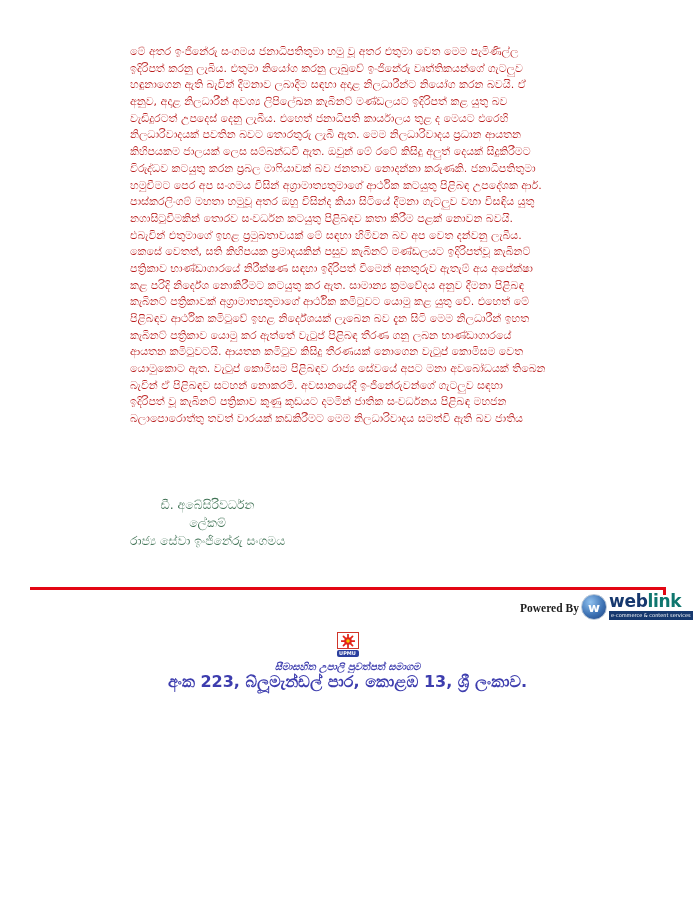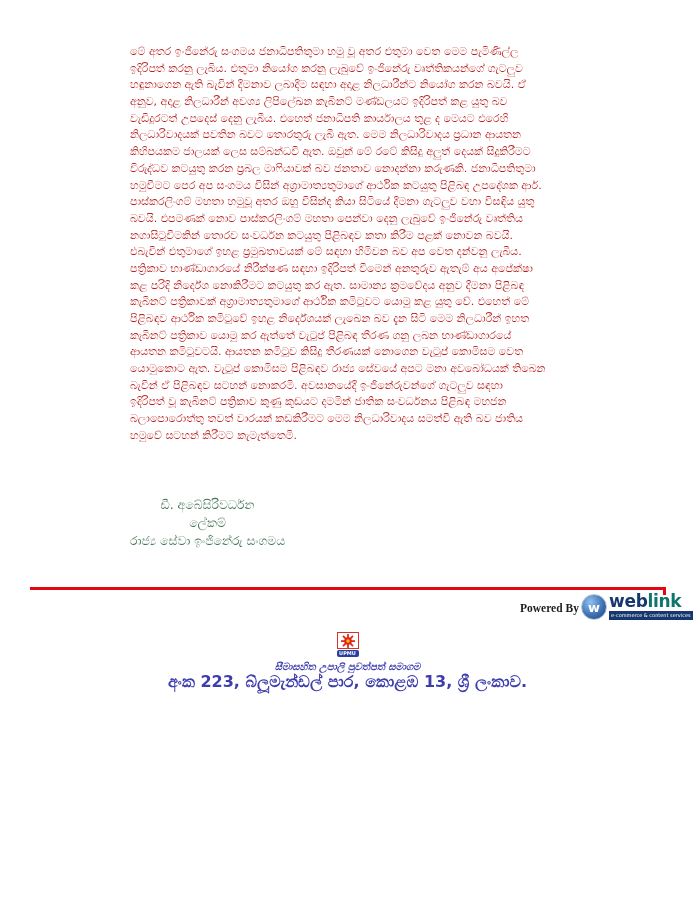--- a/index.html
+++ b/index.html
@@ -68,34 +68,33 @@
   <div class="letter-line">මේ අතර ඉංජිනේරු සංගමය ජනාධිපතිතුමා හමු වූ අතර එතුමා වෙත මෙම පැමිණිල්ල</div>
   <div class="letter-line">ඉදිරිපත් කරනු ලැබිය. එතුමා නියෝග කරනු ලැබුවේ ඉංජිනේරු වෘත්තිකයන්ගේ ගැටලුව</div>
   <div class="letter-line">හඳුනාගෙන ඇති බැවින් දීමනාව ලබාදීම සඳහා අදාළ නිලධාරීන්ට නියෝග කරන බවයි. ඒ</div>
   <div class="letter-line">අනුව, අදාළ නිලධාරීන් අවශ්‍ය ලිපිලේඛන කැබිනට් මණ්ඩලයට ඉදිරිපත් කළ යුතු බව</div>
   <div class="letter-line">වැඩිදුරටත් උපදෙස් දෙනු ලැබීය. එහෙත් ජනාධිපති කාර්යාලය තුළ ද මෙයට එරෙහි</div>
   <div class="letter-line">නිලධාරිවාදයක් පවතින බවට තොරතුරු ලැබී ඇත. මෙම නිලධාරිවාදය ප්‍රධාන ආයතන</div>
   <div class="letter-line">කිහිපයකම ජාලයක් ලෙස සම්බන්ධවී ඇත. ඔවුන් මේ රටේ කිසිදු අලුත් දෙයක් සිදුකිරීමට</div>
   <div class="letter-line">විරුද්ධව කටයුතු කරන ප්‍රබල මාෆියාවක් බව ජනතාව නොදන්නා කරුණකි. ජනාධිපතිතුමා</div>
   <div class="letter-line">හමුවීමට පෙර අප සංගමය විසින් අග්‍රාමාත්‍යතුමාගේ ආර්ථික කටයුතු පිළිබඳ උපදේශක ආර්.</div>
   <div class="letter-line">පාස්කරලිංගම් මහතා හමුවූ අතර ඔහු විසින්ද කියා සිටියේ දීමනා ගැටලුව වහා විසඳිය යුතු</div>
-  <div class="letter-line">බවයි. එපමණක් නොව පාස්කරලිංගම් මහතා පෙන්වා දෙනු ලැබුවේ ඉංජිනේරු වෘත්තිය</div>
   <div class="letter-line">නගාසිටුවීමකින් තොරව සංවර්ධන කටයුතු පිළිබඳව කතා කිරීම පළක් නොවන බවයි.</div>
   <div class="letter-line">එබැවින් එතුමාගේ ඉහළ ප්‍රමුඛතාවයක් මේ සඳහා හිමිවන බව අප වෙත දන්වනු ලැබීය.</div>
+  <div class="letter-line">කෙසේ වෙතත්, සති කිහිපයක ප්‍රමාදයකින් පසුව කැබිනට් මණ්ඩලයට ඉදිරිපත්වූ කැබිනට්</div>
   <div class="letter-line">පත්‍රිකාව භාණ්ඩාගාරයේ නිරීක්ෂණ සඳහා ඉදිරිපත් වීමෙන් අනතුරුව ඇතැම් අය අපේක්ෂා</div>
   <div class="letter-line">කළ පරිදි නිර්දේශ නොකිරීමට කටයුතු කර ඇත. සාමාන්‍ය ක්‍රමවේදය අනුව දීමනා පිළිබඳ</div>
   <div class="letter-line">කැබිනට් පත්‍රිකාවක් අග්‍රාමාත්‍යතුමාගේ ආර්ථික කමිටුවට යොමු කළ යුතු වේ. එහෙත් මේ</div>
   <div class="letter-line">පිළිබඳව ආර්ථික කමිටුවේ ඉහළ නිර්දේශයක් ලැබෙන බව දැන සිටි මෙම නිලධාරීන් ඉහත</div>
   <div class="letter-line">කැබිනට් පත්‍රිකාව යොමු කර ඇත්තේ වැටුප් පිළිබඳ තීරණ ගනු ලබන භාණ්ඩාගාරයේ</div>
   <div class="letter-line">ආයතන කමිටුවටයි. ආයතන කමිටුව කිසිදු තීරණයක් නොගෙන වැටුප් කොමිසම වෙත</div>
   <div class="letter-line">යොමුකොට ඇත. වැටුප් කොමිසම පිළිබඳව රාජ්‍ය සේවයේ අපට මනා අවබෝධයක් තිබෙන</div>
   <div class="letter-line">බැවින් ඒ පිළිබඳව සටහන් නොකරමි. අවසානයේදී ඉංජිනේරුවන්ගේ ගැටලුව සඳහා</div>
   <div class="letter-line">ඉදිරිපත් වූ කැබිනට් පත්‍රිකාව කුණු කූඩයට දමමින් ජාතික සංවර්ධනය පිළිබඳ මහජන</div>
   <div class="letter-line">බලාපොරොත්තු තවත් වාරයක් කඩකිරීමට මෙම නිලධාරිවාදය සමත්වී ඇති බව ජාතිය</div>
-  <div class="letter-line">හමුවේ සටහන් කිරීමට කැමැත්තෙමි.</div>
 </div>
 
 <div class="signature">
   <div class="sig-line">ඩී. අබේසිරිවර්ධන</div>
   <div class="sig-line">ලේකම්</div>
   <div class="sig-line">රාජ්‍ය සේවා ඉංජිනේරු සංගමය</div>
 </div>
 
 <div class="red-line"></div>
 <div class="red-line-hook"></div>

